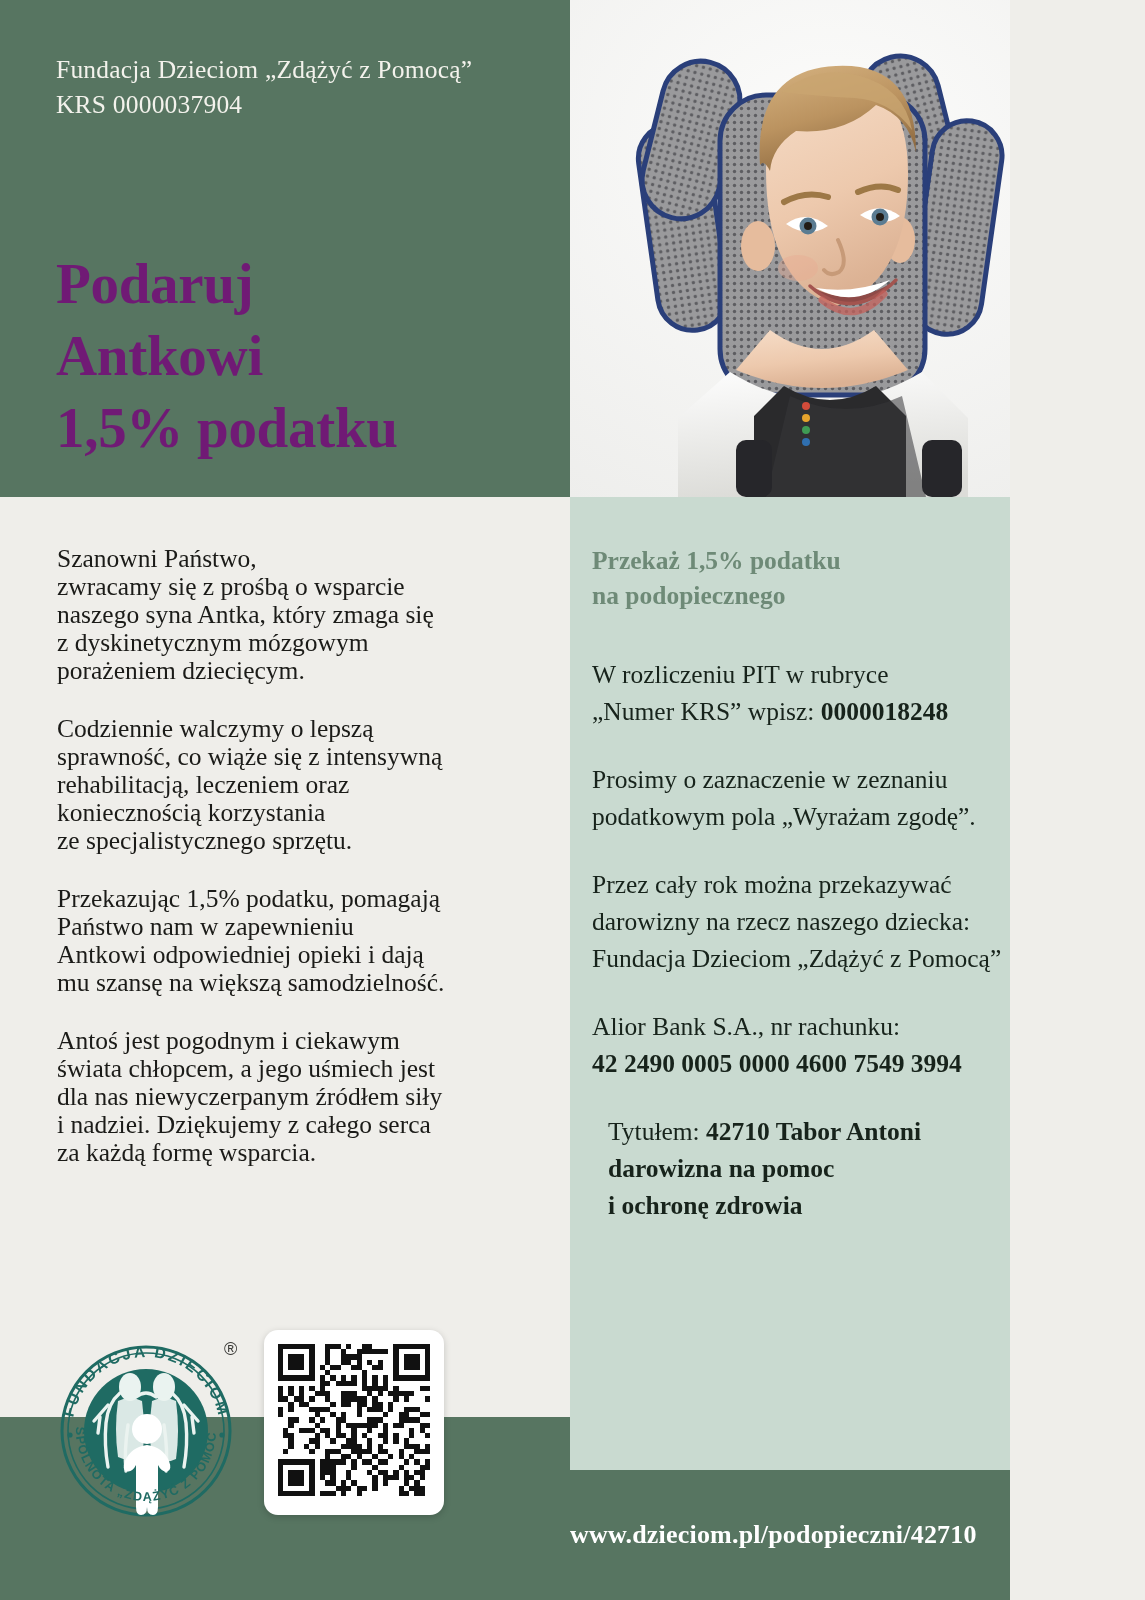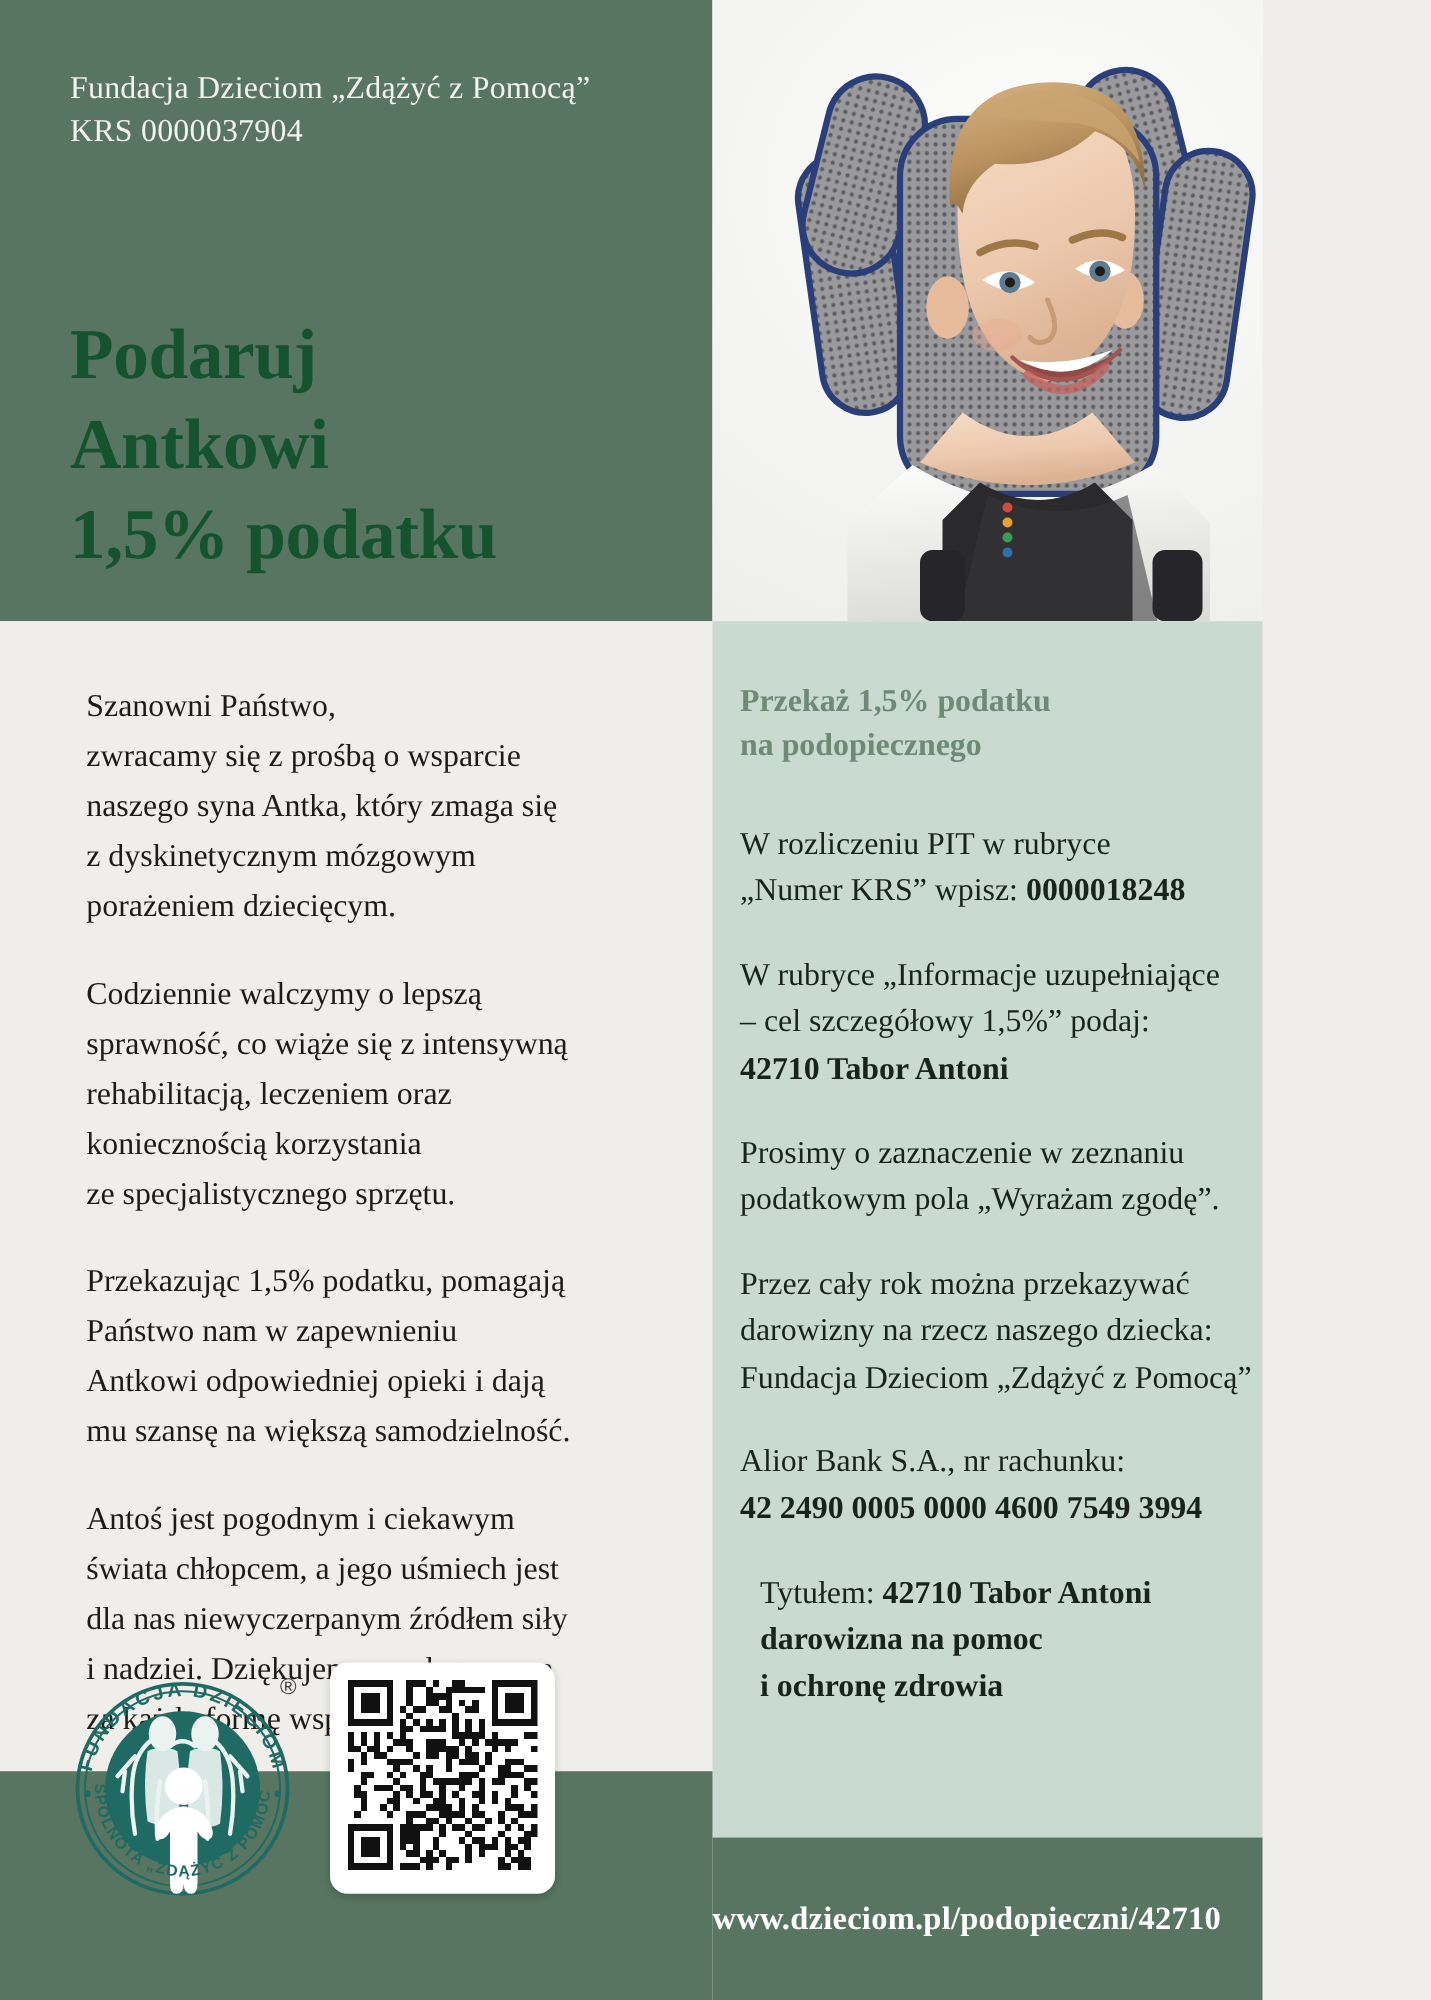--- a/index.html
+++ b/index.html
@@ -14,35 +14,35 @@
   
   .top-band{position:absolute;left:0;top:0;width:1145px;height:497px;}
   .hero-green{position:absolute;left:0;top:0;width:570px;height:497px;background:#577561;}
   .hero-photo{position:absolute;left:570px;top:0;width:575px;height:497px;
     background:linear-gradient(160deg,#fbfbfa 0%,#f4f4f2 55%,#eeeeeb 100%);overflow:hidden;}
 
   .org-name{position:absolute;left:56px;top:52px;width:500px;color:#F3F2EC;
     font-size:25.5px;line-height:35px;letter-spacing:.2px;}
   .org-name .l2{display:block;}
 
-  .headline{position:absolute;left:56px;top:210px;width:500px;color:#14532d;
+  .headline{position:absolute;left:56px;top:210px;width:500px;color:#701a75;
     font-size:57px;line-height:72px;font-weight:700;letter-spacing:-.3px;}
   .headline span{display:block;}
 
   
   .photo-svg{position:absolute;left:0;top:0;width:575px;height:497px;display:block;}
 
   
   .col-left{position:absolute;left:0;top:497px;width:570px;height:1103px;background:#EFEEEA;}
   .col-right{position:absolute;left:570px;top:497px;width:575px;height:973px;background:#C9DAD0;}
   .footer-band{position:absolute;left:570px;top:1470px;width:575px;height:130px;background:#577561;}
   .footer-left{position:absolute;left:0;top:1417px;width:570px;height:183px;background:#577561;}
 
-  .ltext{position:absolute;left:69px;top:545px;width:490px;color:#1b1b18;
-    font-size:25.5px;line-height:40px;}
+  .ltext{position:absolute;left:57px;top:545px;width:490px;color:#1b1b18;
+    font-size:25.5px;line-height:28px;}
   .ltext p{margin:0 0 30px 0;}
   .ltext p:last-child{margin-bottom:0;}
 
   .rtext{position:absolute;left:592px;top:543px;width:495px;color:#17231b;
     font-size:25.5px;line-height:37.4px;}
   .rtext p{margin:0 0 30px 0;}
   .rtext p:last-child{margin-bottom:0;margin-left:16px;}
   .rhead{color:#6E8A77;font-weight:700;margin:0 0 43px 0 !important;line-height:35px;}
   .rhead span{display:block;}
   .b{font-weight:700;}
@@ -176,21 +176,20 @@
     <p>Przekazując 1,5% podatku, pomagają<br>Państwo nam w zapewnieniu<br>Antkowi odpowiedniej opieki i dają<br>mu szansę na większą samodzielność.</p>
     <p>Antoś jest pogodnym i ciekawym<br>świata chłopcem, a jego uśmiech jest<br>dla nas niewyczerpanym źródłem siły<br>i nadziei. Dziękujemy z całego serca<br>za każdą formę wsparcia.</p>
   </div>
 
   <div class="rtext">
     <p class="rhead">
       <span>Przekaż 1,5% podatku</span>
       <span>na podopiecznego</span>
     </p>
     <p>W rozliczeniu PIT w rubryce<br>„Numer KRS” wpisz: <span class="b">0000018248</span></p>
-    <p>W rubryce „Informacje uzupełniające<br>– cel szczegółowy 1,5%” podaj:<br><span class="b">42710 Tabor Antoni</span></p>
     <p>Prosimy o zaznaczenie w zeznaniu<br>podatkowym pola „Wyrażam zgodę”.</p>
     <p>Przez cały rok można przekazywać<br>darowizny na rzecz naszego dziecka:<br>Fundacja Dzieciom „Zdążyć z Pomocą”</p>
     <p>Alior Bank S.A., nr rachunku:<br><span class="b">42 2490 0005 0000 4600 7549 3994</span></p>
     <p>Tytułem: <span class="b">42710 Tabor Antoni</span><br><span class="b">darowizna na pomoc</span><br><span class="b">i ochronę zdrowia</span></p>
   </div>
 
   <div class="logo">
     <svg viewBox="0 0 196 196">
       <defs>
         <path id="arcTop" d="M 24 104 A 74 74 0 0 1 172 104"></path>

